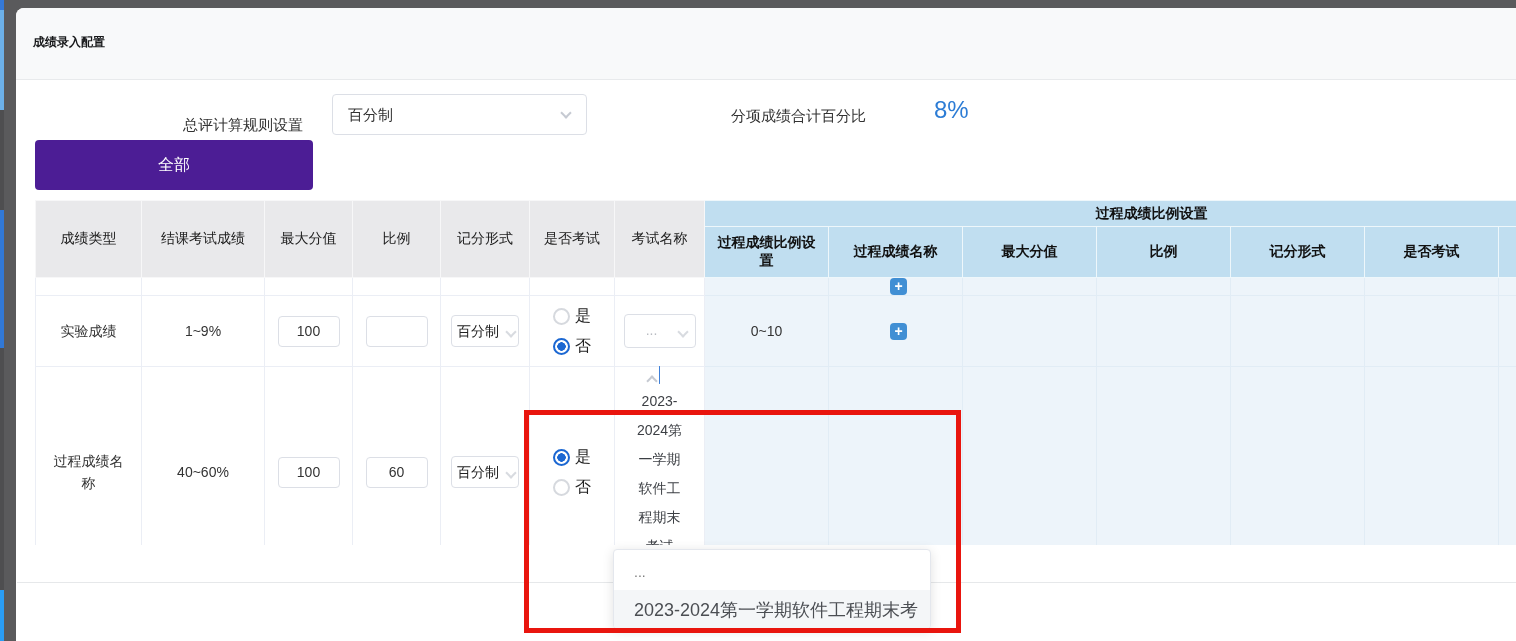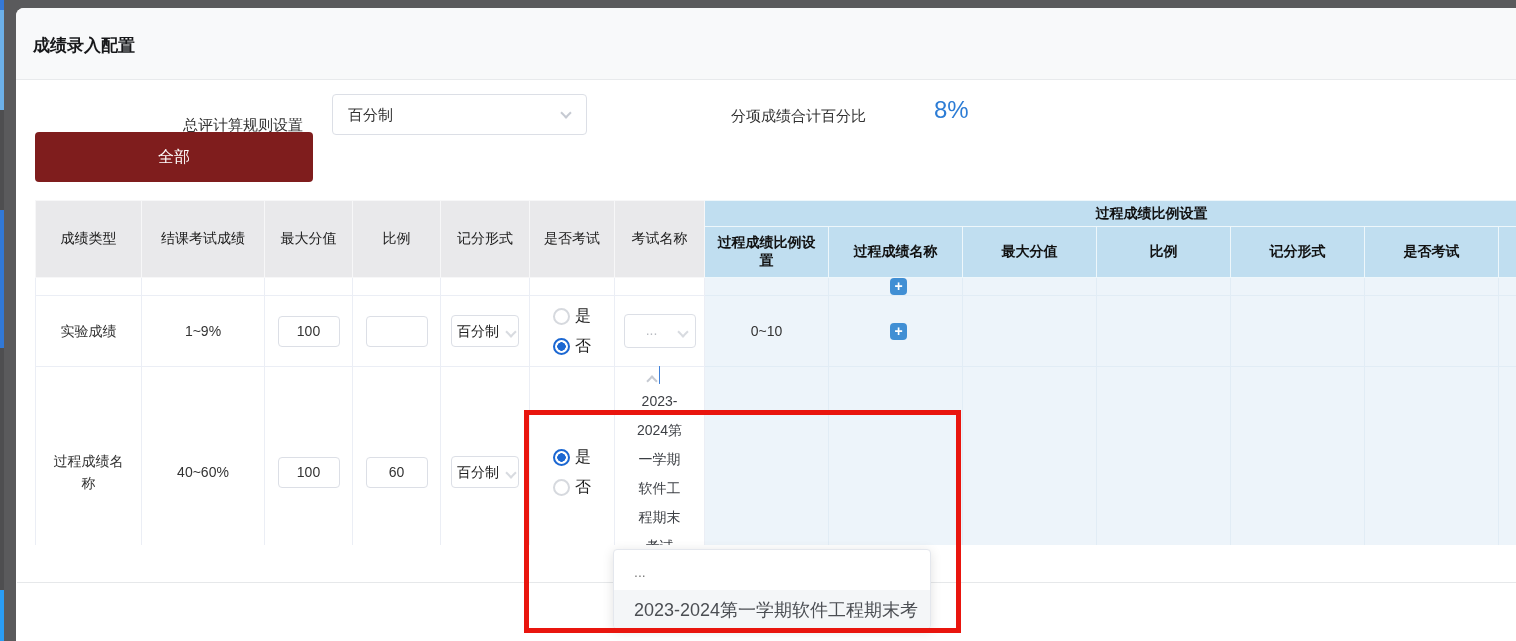--- a/index.html
+++ b/index.html
@@ -12,36 +12,36 @@
   .sv1 { top:0; height:10px; background:#3579d8; }
   .sv2 { top:10px; height:100px; background:#6cb0e8; }
   .sv3 { top:110px; height:100px; background:#4e4e50; }
   .sv4 { top:210px; height:138px; background:#3178d6; }
   .sv5 { top:348px; height:242px; background:#4e4e50; }
   .sv6 { top:590px; height:51px; background:#2a9df4; }
 
   
   .card { position:absolute; left:16px; top:8px; width:1500px; height:633px; background:#fff; border-radius:8px 0 0 0; }
   .card-header { position:absolute; left:16px; top:8px; width:1500px; height:72px; background:#f8f9fa; border-bottom:1px solid #e8eaec; border-radius:8px 0 0 0; }
-  .page-title { position:absolute; left:33px; top:34px; font-size:17px; font-weight:bold; color:#17181a; }
+  .page-title { position:absolute; left:33px; top:34px; font-size:12px; font-weight:bold; color:#17181a; }
 
   
   .lbl { position:absolute; font-size:15px; color:#333; }
   .lbl1 { left:183px; top:116px; }
   .lbl2 { left:731px; top:107px; }
   .sum-val { position:absolute; left:934px; top:96px; font-size:24px; color:#2c7cd5; }
   .select { background:#fff; border:1px solid #dcdfe6; border-radius:4px; position:relative; }
   .sel-top { position:absolute; left:332px; top:94px; width:255px; height:41px; }
   .sel-top .sel-text { display:block; padding-left:15px; line-height:39px; font-size:15px; color:#333; }
   .chev { position:absolute; display:inline-block; border:solid #c6cad2; border-width:0 2px 2px 0; padding:3px; }
   .chev.down { transform:rotate(45deg); }
   .chev.up { transform:rotate(-135deg); }
   .sel-top .chev { right:16px; top:14px; }
 
-  .btn-all { position:absolute; left:35px; top:132px; width:278px; height:50px; background:#7f1d1d; border:none; border-radius:4px; color:#fff; font-size:16px; font-family:inherit; text-align:center; cursor:pointer; }
+  .btn-all { position:absolute; left:35px; top:140px; width:278px; height:50px; background:#4c1d95; border:none; border-radius:4px; color:#fff; font-size:16px; font-family:inherit; text-align:center; cursor:pointer; }
 
   
   .table-wrap { position:absolute; left:35px; top:200px; width:1481px; height:345px; overflow:hidden; }
   table { border-collapse:collapse; table-layout:fixed; width:1563px; }
   th, td { font-size:14px; text-align:center; vertical-align:middle; }
   th.gray { background:#e9e9eb; border:1px solid #f7f7f8; font-weight:500; color:#202020; padding:0 10px; }
   th.blue { background:#c0def0; border:1px solid #eef7fb; font-weight:bold; color:#111; padding:0 8px; }
   td { background:#fff; border:1px solid #ebeef5; color:#333; }
   td.bluebody { background:#edf4fa; border:1px solid #e1ecf5; }
   td.wrapcell { padding:0 12px; line-height:22px; }

